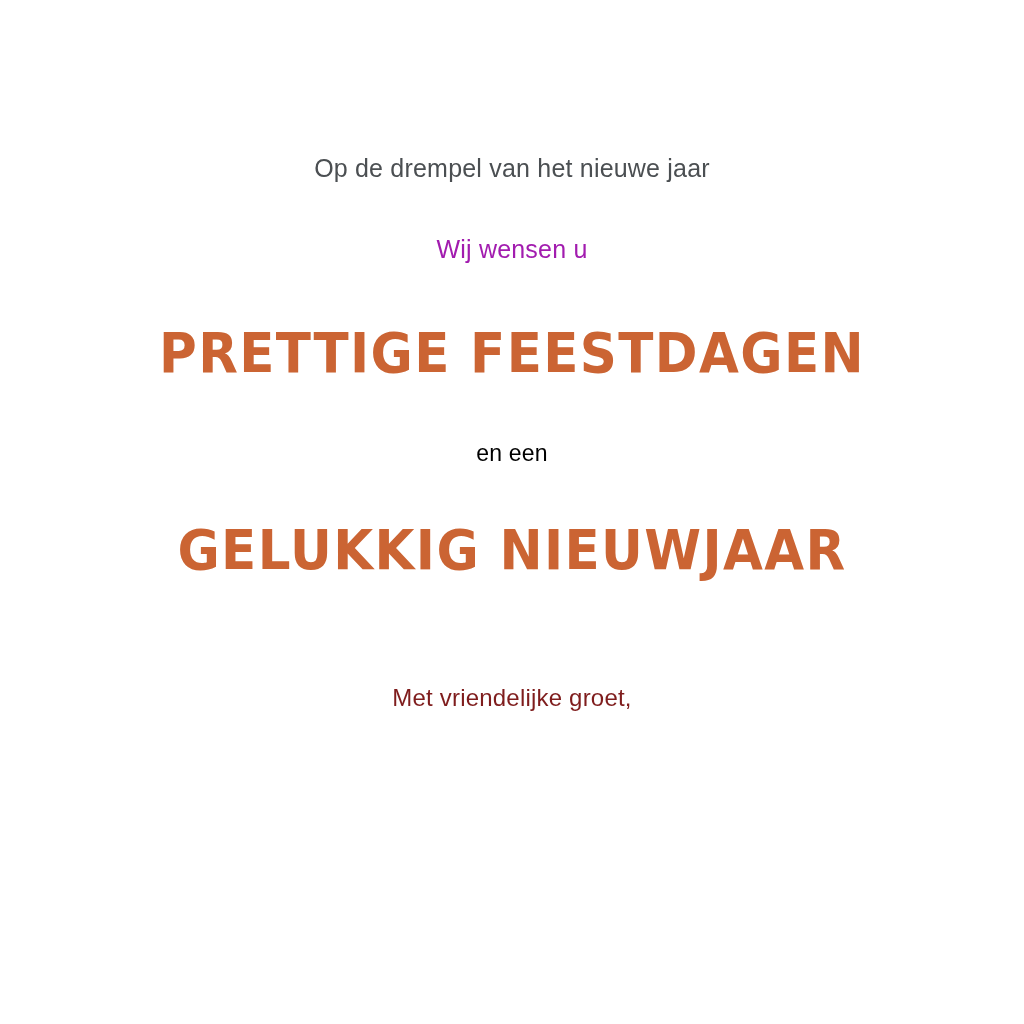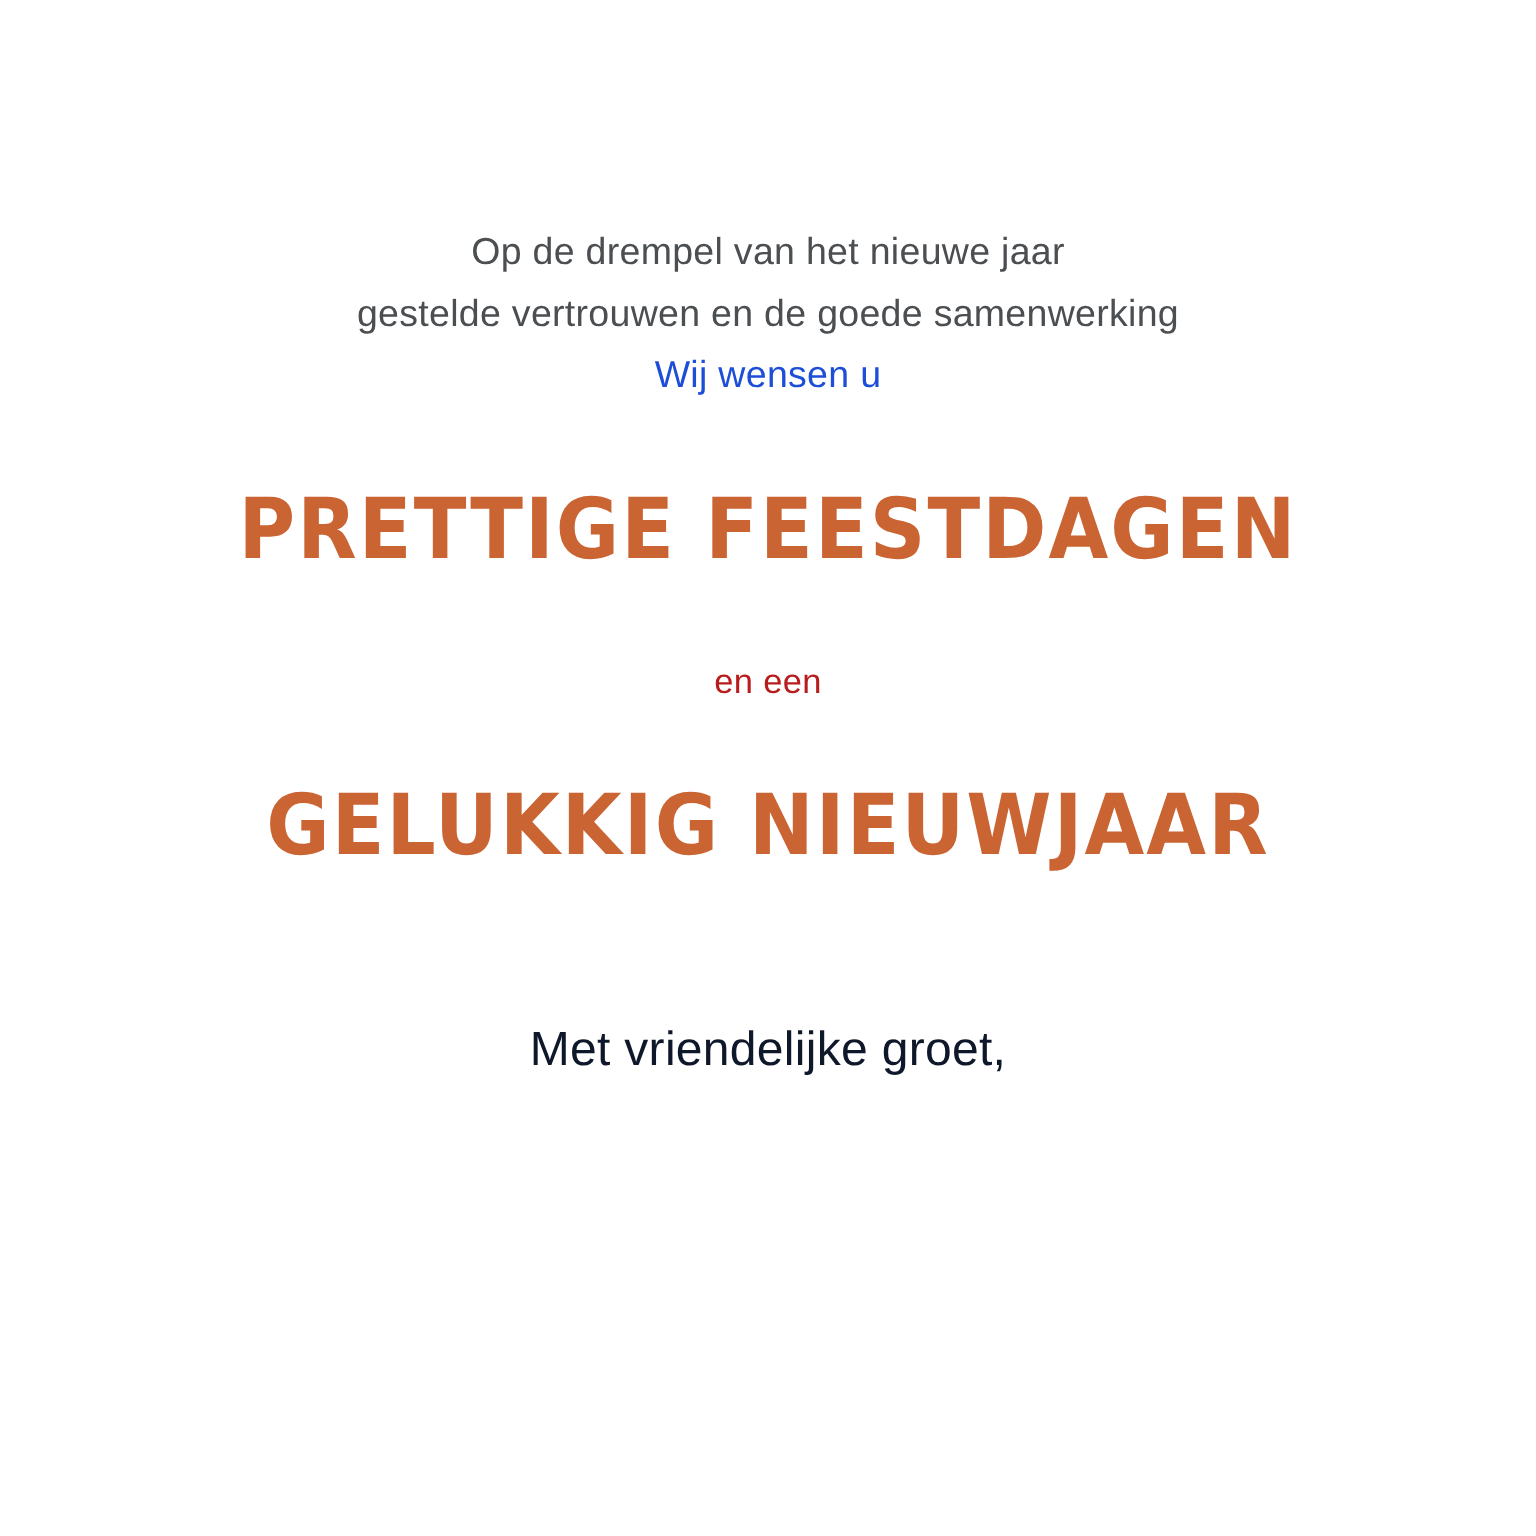--- a/index.html
+++ b/index.html
@@ -30,22 +30,23 @@
     line-height: 41px;
     font-weight: 400;
     letter-spacing: 0.2px;
   }
   .intro-block .line {
     display: block;
     white-space: nowrap;
   }
 
   .wish-line {
+    margin-top: 40px;
     text-align: center;
-    color: #1d4ed8;
+    color: #a21caf;
     font-size: 25px;
     line-height: 41px;
     letter-spacing: 0.2px;
   }
 
   .headline {
     text-align: center;
     color: #cb6433;
     font-family: "DejaVu Sans", sans-serif;
     font-weight: 700;
@@ -59,47 +60,46 @@
   .headline-1 {
     margin-top: 50px;
   }
   .headline-2 {
     margin-top: 46px;
   }
 
   .mid-line {
     margin-top: 50px;
     text-align: center;
-    color: #b91c1c;
+    color: #000000;
     font-size: 23px;
     line-height: 36px;
     letter-spacing: 0.2px;
   }
 
   .signoff {
     margin-top: 96px;
     text-align: center;
-    color: #0f172a;
-    font-size: 32px;
+    color: #7f1d1d;
+    font-size: 24px;
     line-height: 40px;
     letter-spacing: 0.2px;
   }
   .signoff .line {
     display: block;
     white-space: nowrap;
   }
 </style>
 </head>
 <body>
 
 <div class="card">
 
   <div class="intro-block">
     <span class="line">Op de drempel van het nieuwe jaar</span>
-    <span class="line">gestelde vertrouwen en de goede samenwerking</span>
   </div>
 
   <div class="wish-line">Wij wensen u</div>
 
   <div class="headline headline-1">Prettige Feestdagen</div>
 
   <div class="mid-line">en een</div>
 
   <div class="headline headline-2">Gelukkig Nieuwjaar</div>
 

